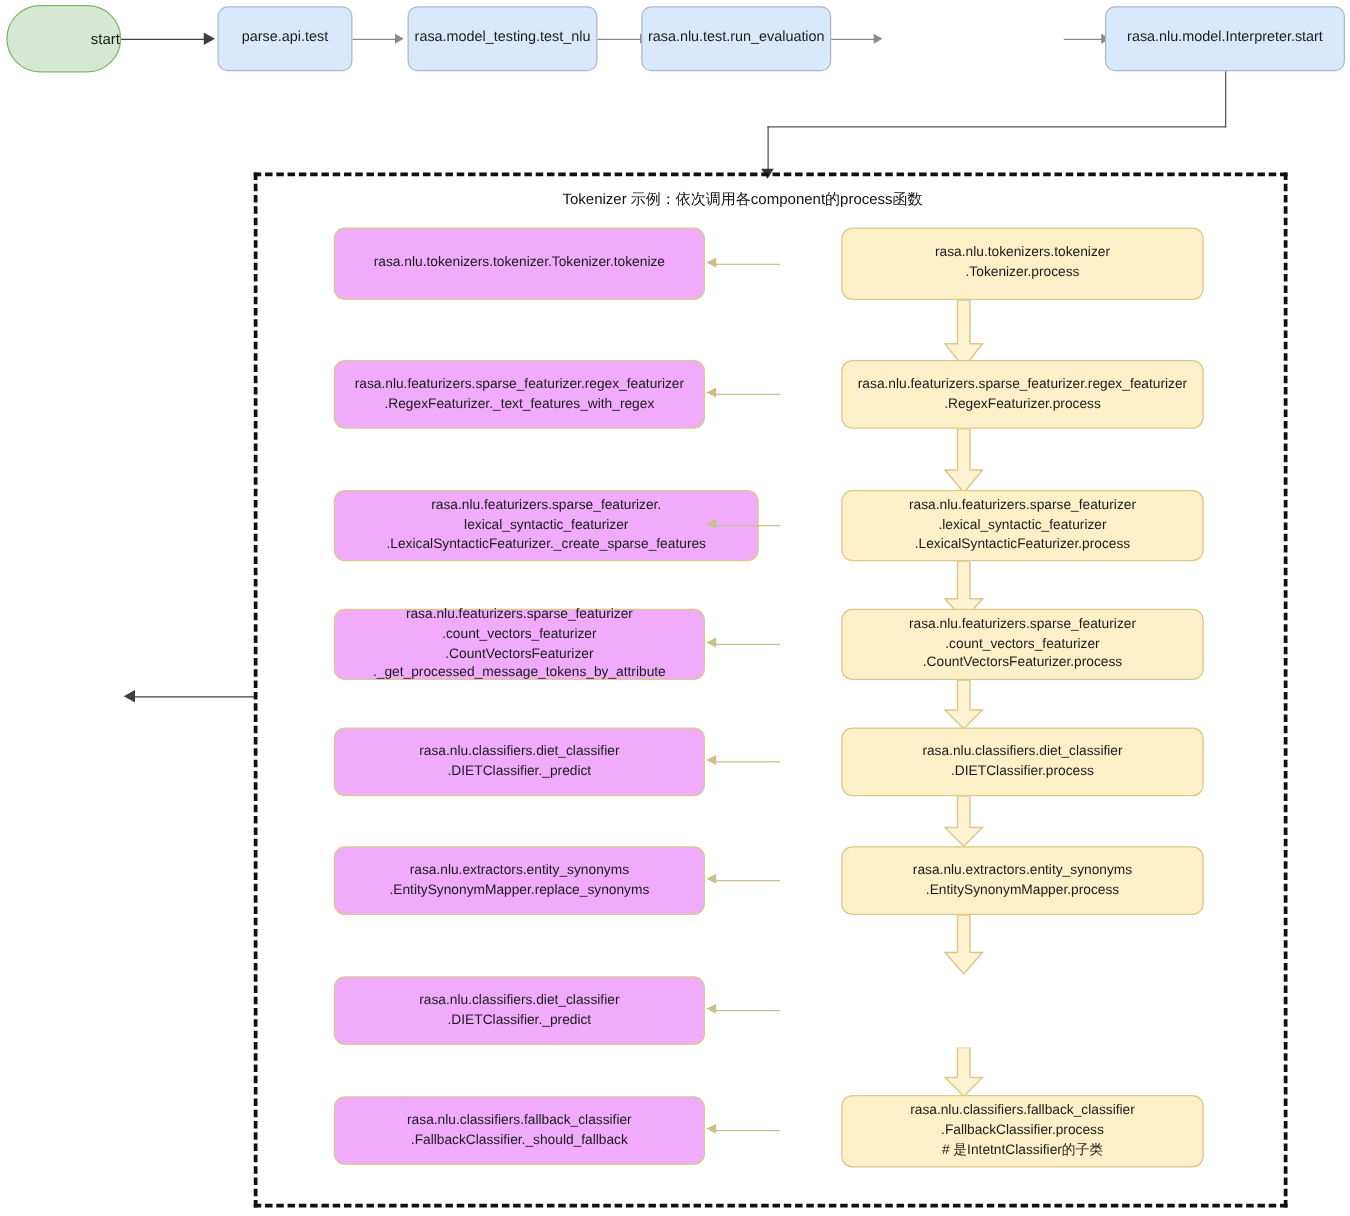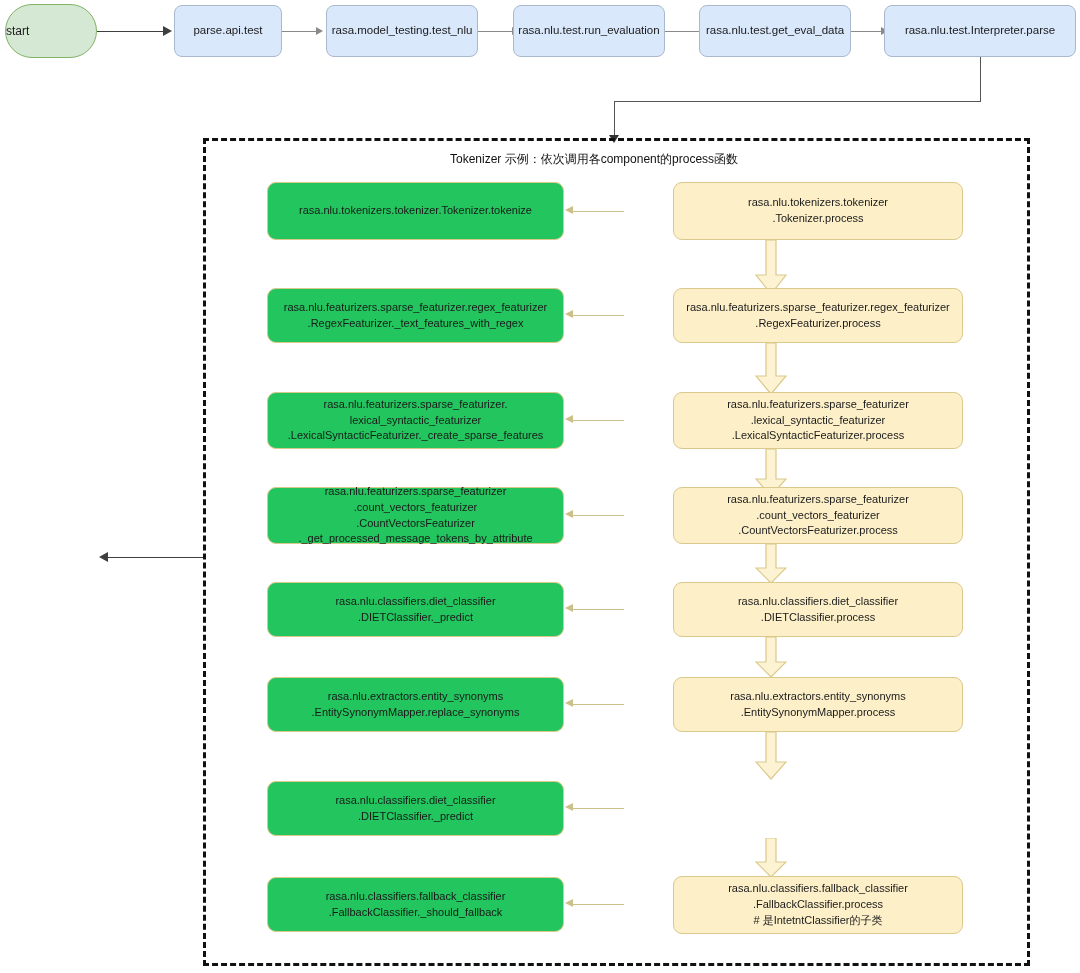--- a/index.html
+++ b/index.html
@@ -10,21 +10,21 @@
   #canvas{
     position:relative;
     width:1080px;
     height:973px;
     overflow:hidden;
     background:#ffffff;
   }
   
   .term{
     position:absolute;
-    display:flex;align-items:center;justify-content:flex-start;
+    display:flex;align-items:center;justify-content:flex-end;
     font-size:12px;color:#1a1a1a;
     border-radius:28px;
     box-sizing:border-box;
     text-align:center;
   }
   .term.start{background:#d5e8d4;border:1.4px solid #82b366;}
   .term.end{background:#f8cecc;border:1.4px solid #b85450;}
 
   
   .bluebox{
@@ -52,21 +52,21 @@
     position:absolute;
     font-size:12px;
     color:#111;
     white-space:nowrap;
   }
 
   
   .ybox{
     position:absolute;
     display:flex;align-items:center;justify-content:center;
-    background:#22c55e;
+    background:#f0abfc;
     border:1.1px solid #d9c98a;
     border-radius:9px;
     box-sizing:border-box;
     font-size:11px;
     color:#1a1a1a;
     line-height:1.45;
     text-align:center;
     padding:3px 6px;
     white-space:pre-line;
   }
@@ -151,29 +151,26 @@
   <div class="hline" style="left:478px;top:31px;width:36px;"></div>
   <div class="arrowhead-r" style="left:512px;top:27px;"></div>
 
   <div class="bluebox" style="left:513px;top:5px;width:152px;height:52px;">
     <span>rasa.nlu.test.run_evaluation</span>
   </div>
 
   <div class="hline" style="left:665px;top:31px;width:36px;"></div>
   <div class="arrowhead-r" style="left:699px;top:27px;"></div>
 
-  <div class="bluebox" style="left:699px;top:5px;width:152px;height:52px;">
-    <span>rasa.nlu.test.get_eval_data</span>
-  </div>
 
   <div class="hline" style="left:851px;top:31px;width:33px;"></div>
   <div class="arrowhead-r" style="left:881px;top:27px;"></div>
 
   <div class="bluebox" style="left:884px;top:5px;width:192px;height:52px;">
-    <span>rasa.nlu.test.Interpreter.parse</span>
+    <span>rasa.nlu.model.Interpreter.start</span>
   </div>
 
   <div class="vline" style="left:980px;top:57px;height:45px;"></div>
   <div class="hline" style="left:614px;top:101px;width:367px;border-top-color:#555;"></div>
   <div class="vline" style="left:614px;top:101px;height:37px;"></div>
   <div class="arrowhead-d" style="left:609px;top:135px;"></div>
 
 
   <div class="hline" style="left:107px;top:557px;width:97px;border-top-color:#3f3f3f;border-top-width:1.4px;"></div>
   <div class="arrowhead-l" style="left:99px;top:552px;border-right-color:#3f3f3f;border-right-width:9px;border-top-width:5px;border-bottom-width:5px;"></div>
@@ -213,21 +210,21 @@
     <svg width="32" height="52" viewBox="0 0 32 52">
       <polygon points="11,0 21,0 21,33 31,33 16,51 1,33 11,33" fill="#fdf3d2" stroke="#d9c98a" stroke-width="1.2"></polygon>
     </svg>
   </div>
 
   <div class="ybox right" style="left:625px;top:392px;width:290px;height:57px;">
     <span>rasa.nlu.featurizers.sparse_featurizer
 .lexical_syntactic_featurizer
 .LexicalSyntacticFeaturizer.process</span>
   </div>
-  <div class="ybox" style="left:267px;top:392px;width:297px;height:57px;justify-content:center;">
+  <div class="ybox" style="left:267px;top:392px;width:340px;height:57px;justify-content:center;">
     <span>rasa.nlu.featurizers.sparse_featurizer.
 lexical_syntactic_featurizer
 .LexicalSyntacticFeaturizer._create_sparse_features</span>
   </div>
   <div class="yarrow-line" style="left:572px;top:420px;width:52px;"></div>
   <div class="yarrow-head" style="left:565px;top:415px;"></div>
 
   <div class="block-arrow" style="left:755px;top:449px;width:32px;height:48px;">
     <svg width="32" height="48" viewBox="0 0 32 48">
       <polygon points="11,0 21,0 21,30 31,30 16,47 1,30 11,30" fill="#fdf3d2" stroke="#d9c98a" stroke-width="1.2"></polygon>

